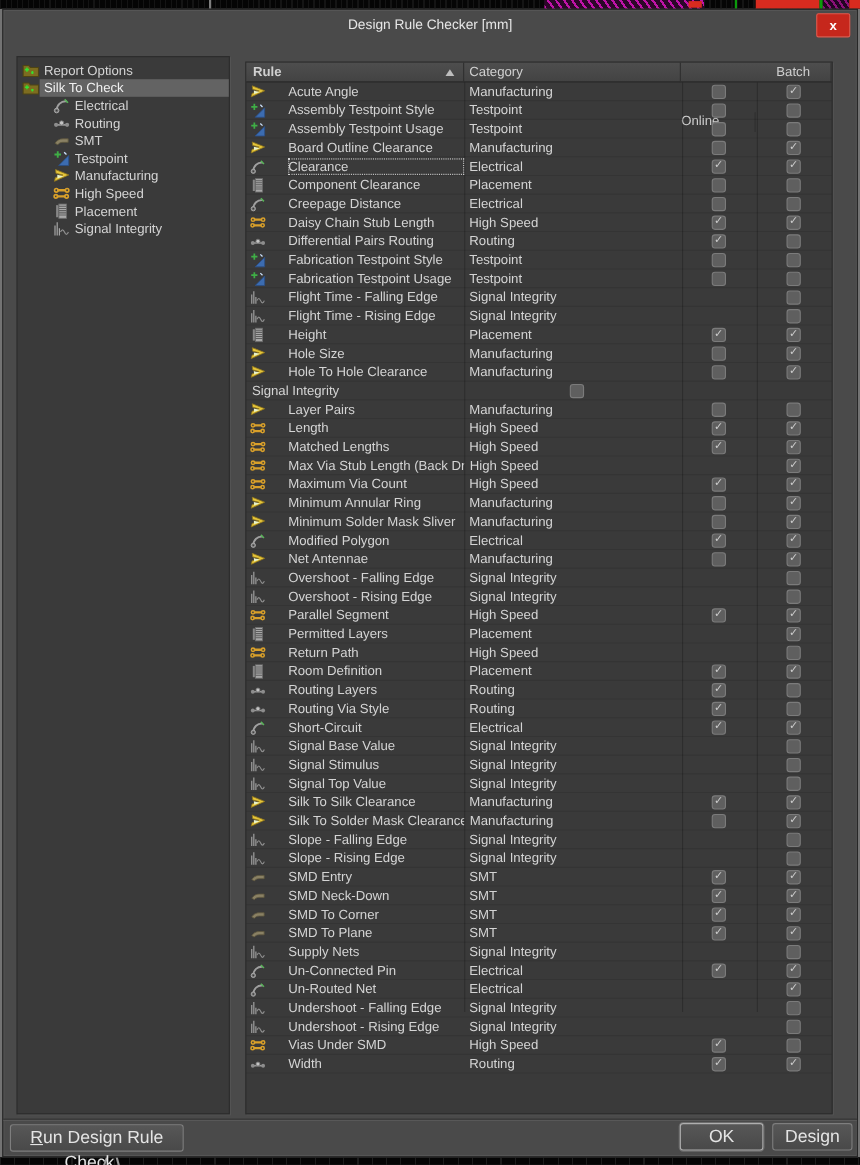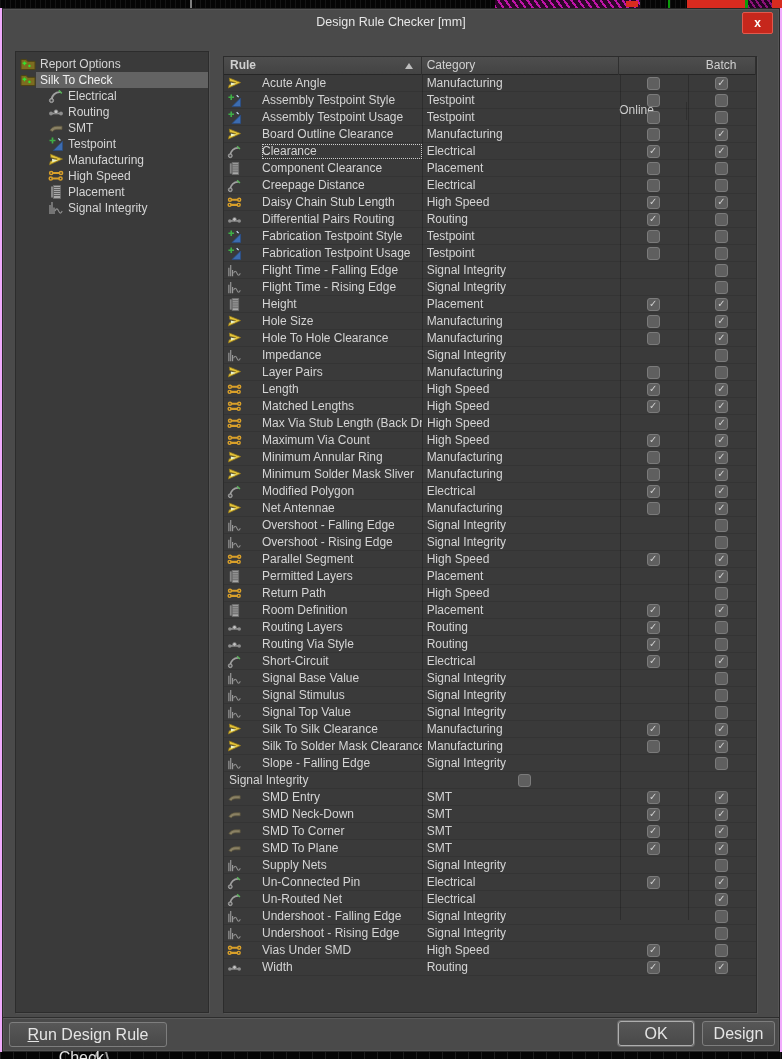--- a/index.html
+++ b/index.html
@@ -1,17 +1,17 @@
 <!DOCTYPE html>
 <html><head>
 <meta charset="utf-8">
 <style>
   html,body{margin:0;padding:0;background:#0a0a0a;}
   *{box-sizing:border-box;}
-  .screen{position:relative;width:782px;height:1059px;overflow:hidden;background:#f0abfc;
+  .screen{position:relative;width:782px;height:1059px;overflow:hidden;background:#737373;
           font-family:"Liberation Sans",sans-serif;color:#d4d4d4;font-size:12px;}
 
   
   .pcb-strip{position:absolute;left:0;right:0;background:#050505;overflow:hidden;}
   .pcb-top{top:0;height:8px;background-image:repeating-linear-gradient(90deg,#141414 0 1px,transparent 1px 5px);}
   .pcb-bottom{top:1052px;height:7px;background-image:repeating-linear-gradient(90deg,#1d1d1d 0 1px,transparent 1px 13px);}
   .frag{position:absolute;top:0;height:8px;}
 
   
   .dialog{position:absolute;left:2px;top:8px;width:778px;height:1044px;background:#4a4a4a;
@@ -529,29 +529,20 @@
             </div>
             <div class="cell-category">Manufacturing</div>
             <div class="cell-online">
               <span class="cb unchecked"></span>
             </div>
             <div class="cell-batch">
               <span class="cb checked"></span>
             </div>
           </div>
           <div class="row">
-            <div class="cell-rule">
-              <span class="icon">
-                <svg viewBox="0 0 16 16">
-                  <path d="M2 14V5M4 14V2M6 14V7.5" stroke="#a5a5a5" stroke-width="1.1"></path>
-                  <path d="M7 11c1.2-2.8 2.4-2.8 3.6 0s2.4 2.8 3.6 0" fill="none" stroke="#8f8f8f" stroke-width="1.1"></path>
-                </svg>
-              </span>
-              <span class="rule-text">Impedance</span>
-            </div>
             <div class="cell-category">Signal Integrity</div>
             <div class="cell-online">
               <span class="cb none"></span>
             </div>
             <div class="cell-batch">
               <span class="cb unchecked"></span>
             </div>
           </div>
           <div class="row">
             <div class="cell-rule">
@@ -1019,20 +1010,29 @@
             </div>
             <div class="cell-category">Signal Integrity</div>
             <div class="cell-online">
               <span class="cb none"></span>
             </div>
             <div class="cell-batch">
               <span class="cb unchecked"></span>
             </div>
           </div>
           <div class="row">
+            <div class="cell-rule">
+              <span class="icon">
+                <svg viewBox="0 0 16 16">
+                  <path d="M2 14V5M4 14V2M6 14V7.5" stroke="#a5a5a5" stroke-width="1.1"></path>
+                  <path d="M7 11c1.2-2.8 2.4-2.8 3.6 0s2.4 2.8 3.6 0" fill="none" stroke="#8f8f8f" stroke-width="1.1"></path>
+                </svg>
+              </span>
+              <span class="rule-text">Slope - Rising Edge</span>
+            </div>
             <div class="cell-category">Signal Integrity</div>
             <div class="cell-online">
               <span class="cb none"></span>
             </div>
             <div class="cell-batch">
               <span class="cb unchecked"></span>
             </div>
           </div>
           <div class="row">
             <div class="cell-rule">

